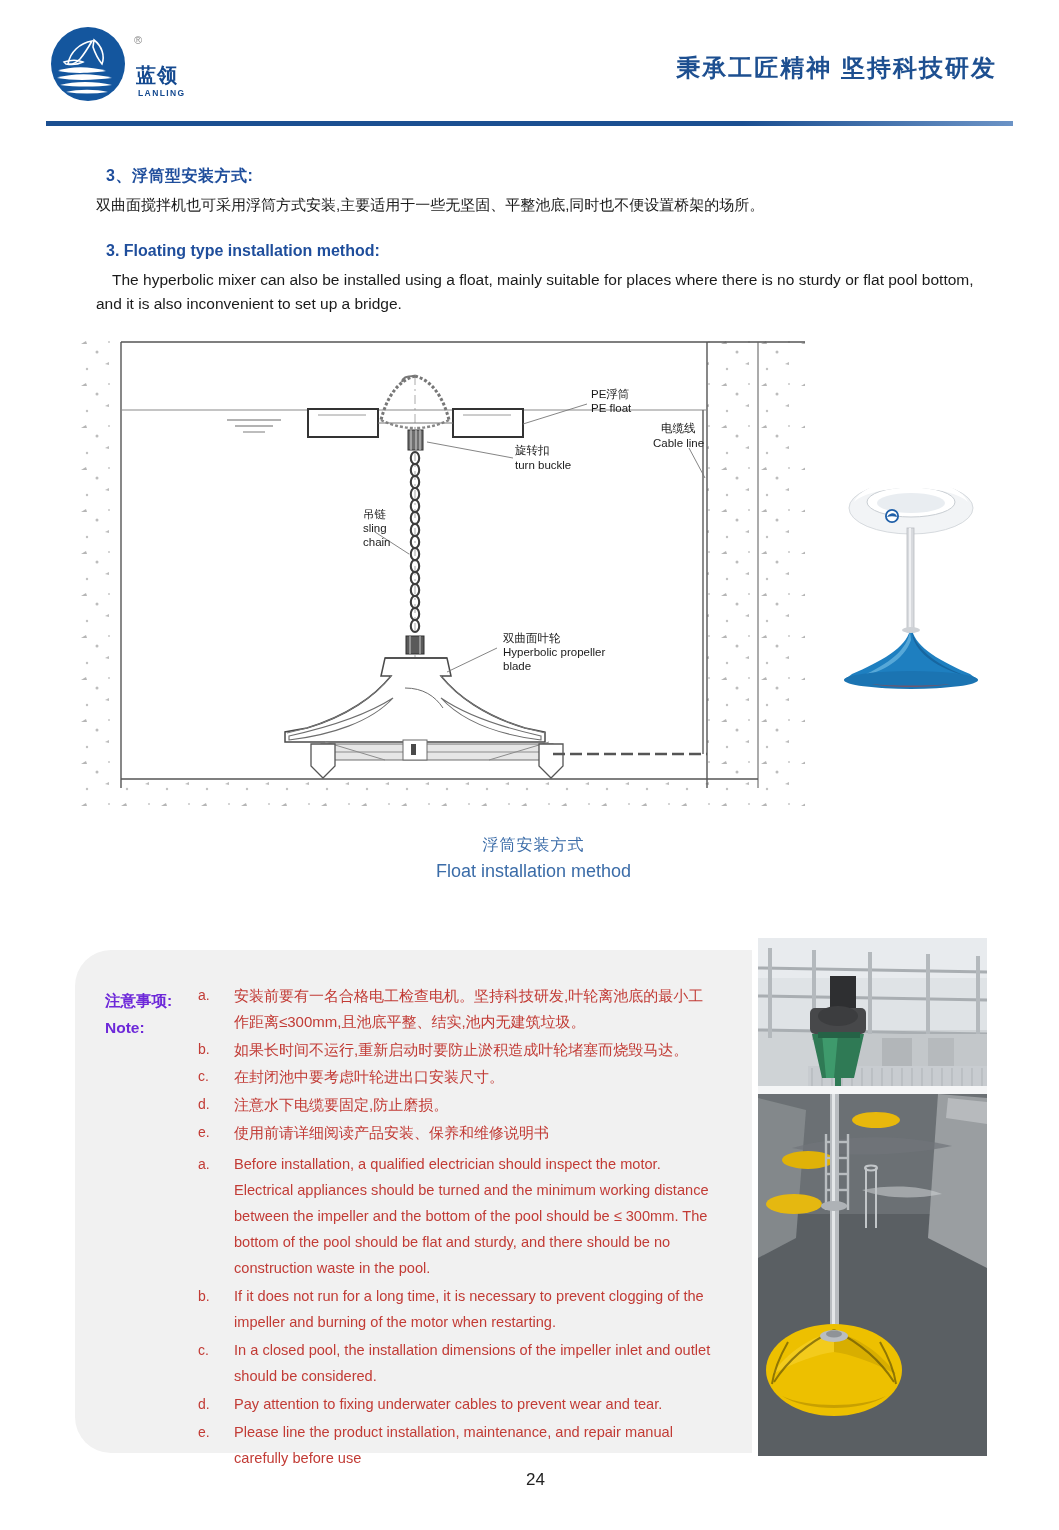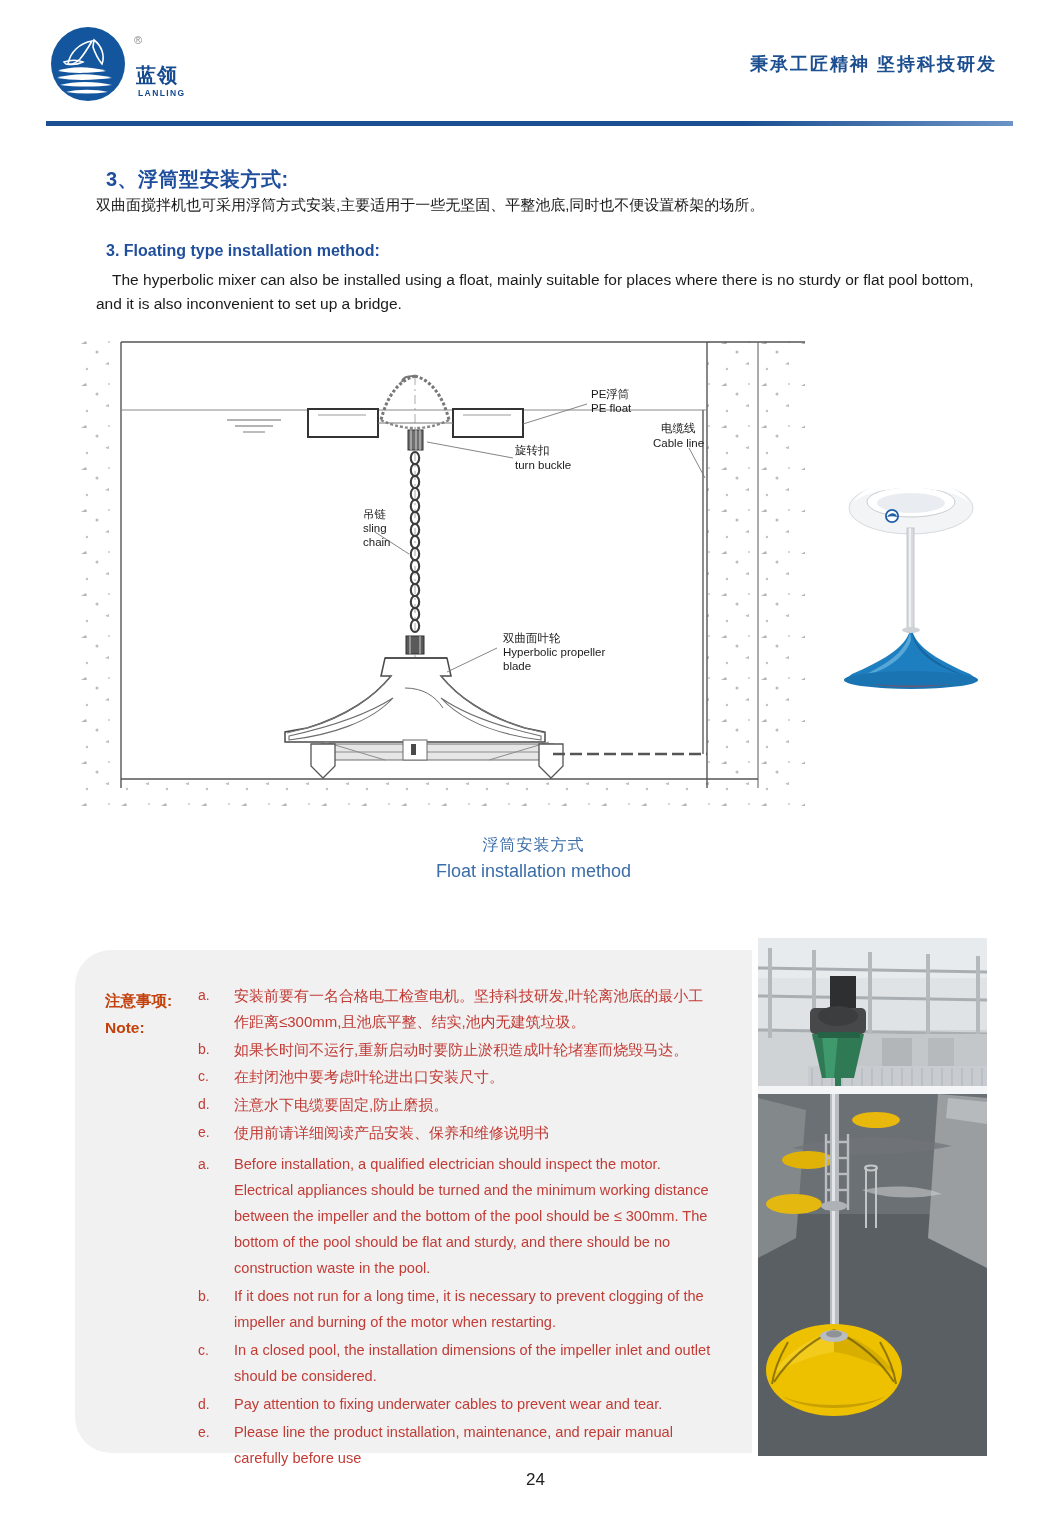--- a/index.html
+++ b/index.html
@@ -51,21 +51,21 @@
     position: absolute;
     left: 88px; top: 62px;
     font-size: 8.5px;
     font-weight: 700;
     color: #14498f;
     letter-spacing: 1.4px;
   }
   .header-slogan-cn {
     position: absolute;
     right: 62px; top: 52px;
-    font-size: 18px;
+    font-size: 24px;
     font-weight: 700;
     color: #1d4f90;
     letter-spacing: 2px;
     text-align: right;
     white-space: nowrap;
   }
   .header-slogan-en {
     position: absolute;
     right: 62px; top: 82px;
     width: 430px;
@@ -78,21 +78,21 @@
     position: absolute;
     left: 46px; top: 121px;
     width: 967px; height: 5px;
     background: linear-gradient(to right, #1b4f91 0%, #1b4f91 72%, #6b93c6 100%);
   }
 
   
   .sec-title-cn {
     position: absolute;
     left: 106px; top: 166px;
-    font-size: 20px;
+    font-size: 16px;
     font-weight: 700;
     color: #1f4e9c;
     letter-spacing: 0.5px;
   }
   .sec-body-cn {
     position: absolute;
     left: 96px; top: 194px;
     width: 880px;
     font-size: 15px;
     color: #1a1a1a;
@@ -152,21 +152,21 @@
     position: absolute;
     left: 75px; top: 950px;
     width: 912px; height: 503px;
     background: #f1f1f1;
     border-top-left-radius: 36px;
     border-bottom-left-radius: 36px;
   }
   .note-label {
     position: absolute;
     left: 105px; top: 988px;
-    color: #c2410c;
+    color: #6d28d9;
     font-weight: 700;
     font-size: 15.5px;
     line-height: 1.72;
   }
   .note-list {
     position: absolute;
     left: 198px;
     width: 520px;
     color: #c23b35;
   }

